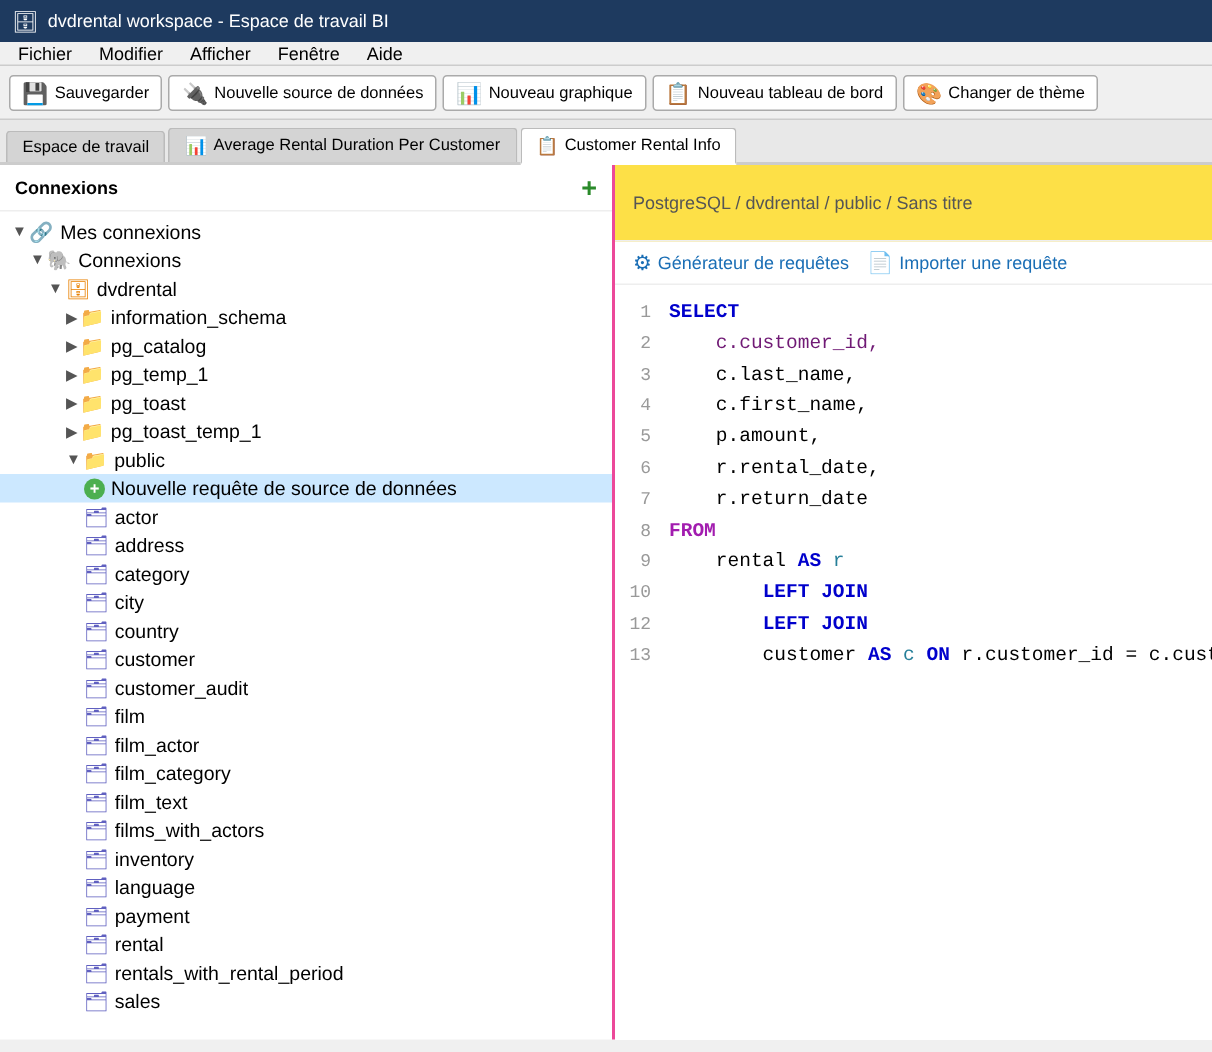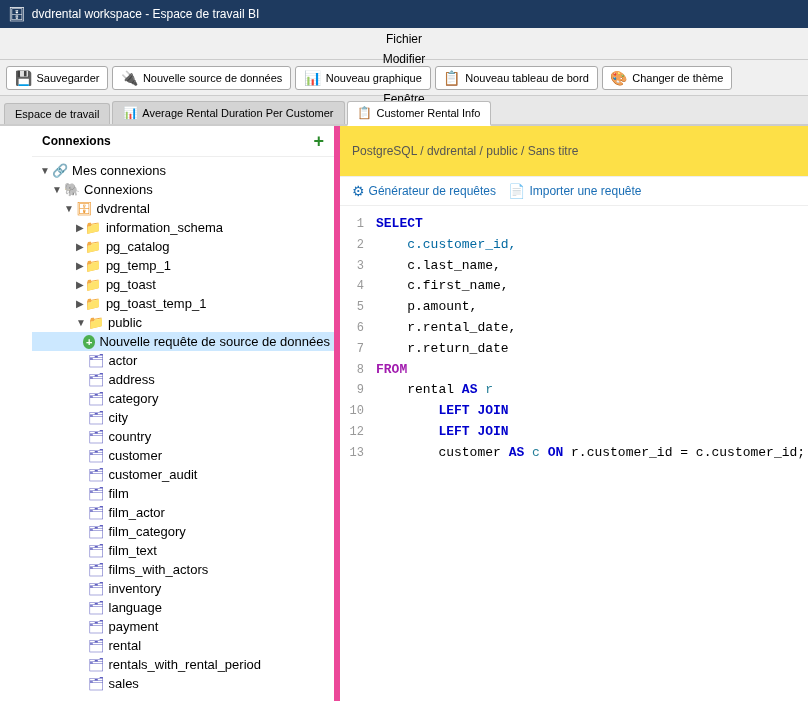--- a/index.html
+++ b/index.html
@@ -18,23 +18,22 @@
     }
     .title-bar-icon { font-size: 14px; }
 
     
     .menu-bar {
       background: #f0f0f0;
       border-bottom: 1px solid #ccc;
       padding: 2px 4px;
       display: flex;
       gap: 2px;
-      height: 32px;
-      align-items: center;
-      flex-direction: column;
+      height: 16px;
+      align-items: center;
     }
     .menu-item {
       padding: 2px 8px;
       cursor: pointer;
       border-radius: 2px;
     }
 
     
     .toolbar {
       background: #f0f0f0;
@@ -88,27 +87,26 @@
     .tab-icon { font-size: 12px; }
 
     
     .main-layout {
       display: flex;
       height: calc(701px - 28px - 24px - 36px - 30px);
     }
 
     
     .sidebar {
-      width: 340px;
+      width: 410px;
       background: white;
-      border-right: 6px solid #ec4899;
+      border-right: 2px solid #ec4899;
       display: flex;
       flex-direction: column;
       overflow: hidden;
-      padding-left: 32px;
     }
     .sidebar-header {
       display: flex;
       justify-content: space-between;
       align-items: center;
       padding: 6px 10px;
       border-bottom: 1px solid #eee;
       font-weight: bold;
       font-size: 12px;
     }
@@ -462,21 +460,21 @@
       </div>
     </div>
     <div class="code-editor">
       <div id="code-lines">
           <div class="code-line">
             <span class="line-number">1</span>
             <span class="line-content"><span style="color: rgb(0, 0, 204); font-weight: bold;">SELECT</span></span>
           </div>
           <div class="code-line">
             <span class="line-number">2</span>
-            <span class="line-content"><span style="color: #0369a1;">    c.customer_id,</span></span>
+            <span class="line-content"><span style="color: #701a75;">    c.customer_id,</span></span>
           </div>
           <div class="code-line">
             <span class="line-number">3</span>
             <span class="line-content"><span style="color: rgb(0, 0, 0);">    c.last_name,</span></span>
           </div>
           <div class="code-line">
             <span class="line-number">4</span>
             <span class="line-content"><span style="color: rgb(0, 0, 0);">    c.first_name,</span></span>
           </div>
           <div class="code-line">

